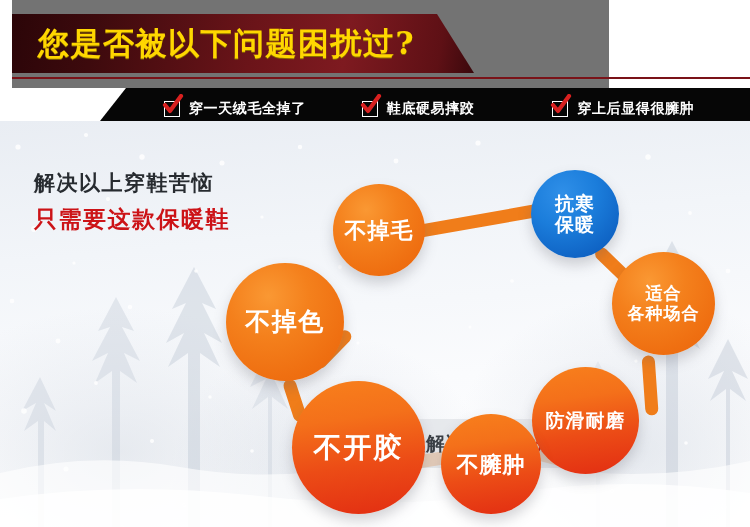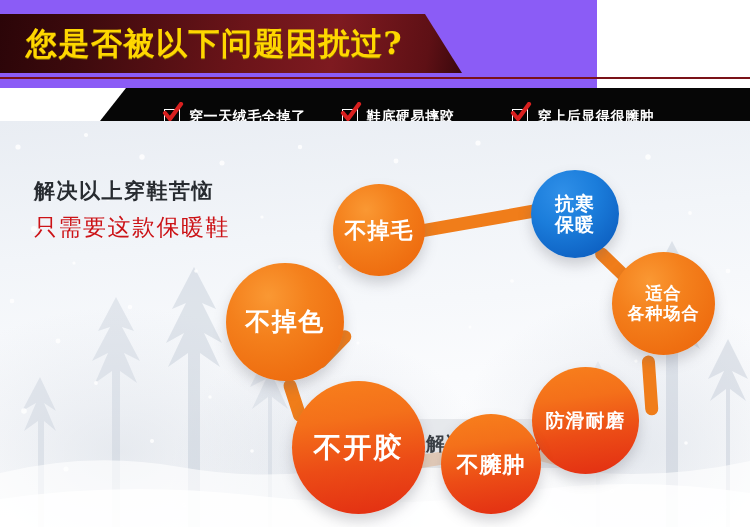--- a/index.html
+++ b/index.html
@@ -5,21 +5,21 @@
   html,body{margin:0;padding:0;}
   body{
     width:750px;height:527px;
     background:#ffffff;
     font-family:"DejaVu Sans","Liberation Sans",sans-serif;
     overflow:hidden;
   }
   #page{position:relative;width:750px;height:527px;overflow:hidden;background:#fff;}
 
   
-  .header-zone{position:absolute;left:0;top:0;width:597px;height:88px;background:#8b5cf6;}
+  .header-zone{position:absolute;left:12px;top:0;width:597px;height:88px;background:#737373;}
   .banner{
     position:absolute;left:0;top:14px;width:462px;height:59px;
     background:linear-gradient(100deg,#2b0508 0%,#3d0a0d 18%,#6b1419 52%,#7e1a20 72%,#5e1015 92%,#3a080c 100%);
     -webkit-clip-path:polygon(0 0,425px 0,462px 59px,0 59px);
     clip-path:polygon(0 0,425px 0,462px 59px,0 59px);
   }
   .banner-title{
     position:absolute;left:26px;top:50%;transform:translateY(-50%);
     color:#ffd700;
     font-family:"DejaVu Serif","Liberation Serif",serif;
@@ -33,22 +33,22 @@
   }
 
   
   .checkbar{
     position:absolute;left:100px;top:88px;width:650px;height:33px;
     background:#060606;
     -webkit-clip-path:polygon(26px 0,650px 0,650px 33px,0 33px);
     clip-path:polygon(26px 0,650px 0,650px 33px,0 33px);
   }
   .check-items{
-    position:absolute;left:0;top:12px;width:650px;height:33px;
-    display:flex;align-items:center;
+    position:absolute;left:0;top:4px;width:650px;height:33px;
+    display:flex;align-items:center;gap:20px;
   }
   .check-item{display:flex;align-items:center;white-space:nowrap;}
   .check-item.c0{margin-left:64px;}
   .check-item.c1{margin-left:36px;}
   .check-item.c2{margin-left:58px;}
   .chk-box{
     position:relative;width:14px;height:14px;
     border:1.6px solid #ffffff;
     flex:0 0 auto;margin-right:9px;
   }
@@ -70,26 +70,26 @@
       linear-gradient(175deg,#e9edf3 0%,#f2f5f9 30%,#fafbfd 62%,#ffffff 100%);
   }
   .snowflakes{position:absolute;left:0;top:0;width:750px;height:406px;opacity:.85;}
   .trees{position:absolute;left:0;top:0;width:750px;height:406px;}
 
   
   .headline{position:absolute;left:34px;top:48px;}
   .hl-1{
     color:#272b30;
     font-family:"DejaVu Serif","Liberation Serif",serif;
-    font-size:21px;font-weight:bold;letter-spacing:1.5px;white-space:nowrap;margin-top:8px;
+    font-size:21px;font-weight:bold;letter-spacing:1.5px;white-space:nowrap;
   }
   .hl-2{
     color:#cc1317;
     font-family:"DejaVu Serif","Liberation Serif",serif;
-    font-size:23px;font-weight:normal;letter-spacing:1.5px;white-space:nowrap;
+    font-size:23px;font-weight:bold;letter-spacing:1.5px;white-space:nowrap;
     margin-top:7px;
   }
 
   
   .center-pill{
     position:absolute;left:363px;top:298px;width:236px;height:49px;
     background:rgba(225,228,232,0.78);
     border-radius:9px;
     display:flex;align-items:center;justify-content:center;
   }

